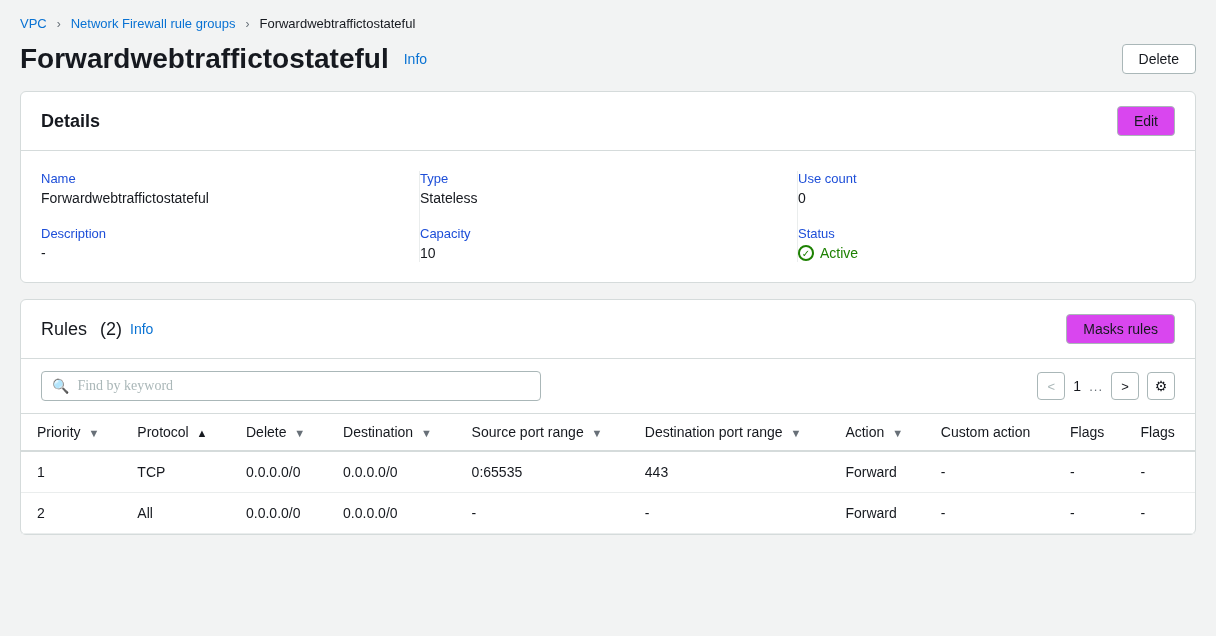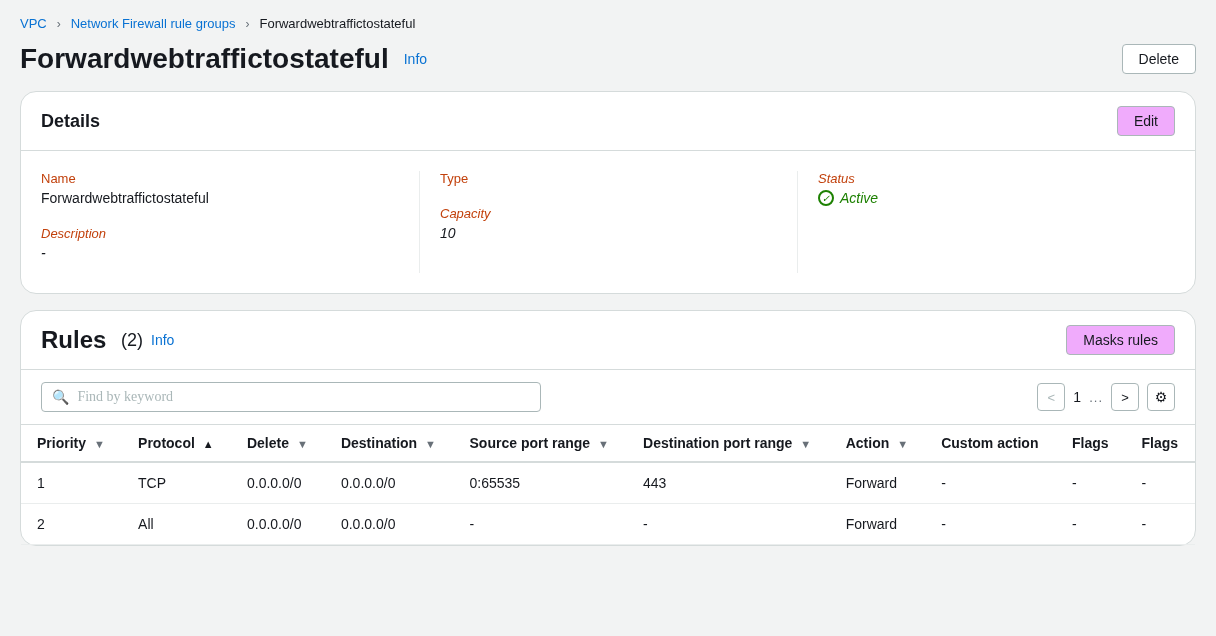--- a/index.html
+++ b/index.html
@@ -49,37 +49,37 @@
     .info-badge {
       color: #0972d3;
       font-size: 14px;
       font-weight: 400;
       cursor: pointer;
       border: 1px solid transparent;
       padding: 2px 4px;
     }
     .btn {
       border: 1px solid #aab7b8;
-      background: #f0abfc;
+      background: #d946ef;
       color: #16191f;
       padding: 6px 16px;
       border-radius: 4px;
       cursor: pointer;
       font-size: 14px;
       font-weight: 400;
     }
     .btn-primary {
       background: #fff;
       border-color: #aab7b8;
       margin-left: 29px;
     }
     .card {
       background: #fff;
       border: 1px solid #d5dbdb;
-      border-radius: 16px;
+      border-radius: 6px;
       margin-bottom: 16px;
     }
     .card-header {
       display: flex;
       align-items: center;
       justify-content: space-between;
       padding: 14px 20px;
       border-bottom: 1px solid #d5dbdb;
     }
     .card-title {
@@ -90,30 +90,29 @@
     .details-grid {
       display: grid;
       grid-template-columns: 1fr 1fr 1fr;
       padding: 20px;
       gap: 0;
     }
     .details-col {
       padding-right: 20px;
     }
     .details-col + .details-col {
-      padding-left: 20px;
       border-left: 1px solid #eaeded;
     }
     .detail-item {
       margin-bottom: 20px;
     }
-    .detail-item:last-child { margin-bottom: 12px; font-style: italic; }
+    .detail-item:last-child { margin-bottom: 1px; }
     .detail-label {
       font-size: 13px;
-      color: #c2410c;
+      color: #1d4ed8;
       margin-bottom: 4px;
       font-weight: 400;
     }
     .detail-value {
       font-size: 14px;
       color: #16191f;
       font-weight: 400;
     }
     .status-active {
       display: flex;
@@ -139,22 +138,22 @@
       justify-content: space-between;
       padding: 14px 20px;
       border-bottom: 1px solid #d5dbdb;
     }
     .rules-title-group {
       display: flex;
       align-items: center;
       gap: 8px;
     }
     .rules-title {
-      font-size: 24px;
-      font-weight: 700;
+      font-size: 18px;
+      font-weight: 400;
     }
     .rules-count {
       font-size: 18px;
       font-weight: 400;
       color: #16191f;
     }
     .info-link {
       color: #0972d3;
       font-size: 14px;
       cursor: pointer;
@@ -231,21 +230,21 @@
       border-collapse: collapse;
     }
     thead tr {
       background: #fff;
       border-bottom: 2px solid #d5dbdb;
     }
     th {
       padding: 10px 16px;
       text-align: left;
       font-size: 14px;
-      font-weight: 700;
+      font-weight: 400;
       color: #16191f;
       white-space: nowrap;
     }
     th.sortable {
       cursor: pointer;
     }
     th .sort-indicator {
       margin-left: 4px;
       color: #687078;
       font-size: 11px;
@@ -296,28 +295,33 @@
         </div>
         <div class="detail-item">
           <div class="detail-label">Description</div>
           <div class="detail-value">-</div>
         </div>
       </div>
 
       <div class="details-col">
         <div class="detail-item">
           <div class="detail-label">Type</div>
+          <div class="detail-value">Stateless</div>
         </div>
         <div class="detail-item">
           <div class="detail-label">Capacity</div>
           <div class="detail-value">10</div>
         </div>
       </div>
 
       <div class="details-col">
+        <div class="detail-item">
+          <div class="detail-label">Use count</div>
+          <div class="detail-value">0</div>
+        </div>
         <div class="detail-item">
           <div class="detail-label">Status</div>
           <div class="status-active">
             <span class="status-icon">✓</span>
             <span>Active</span>
           </div>
         </div>
       </div>
     </div>
   </div>

